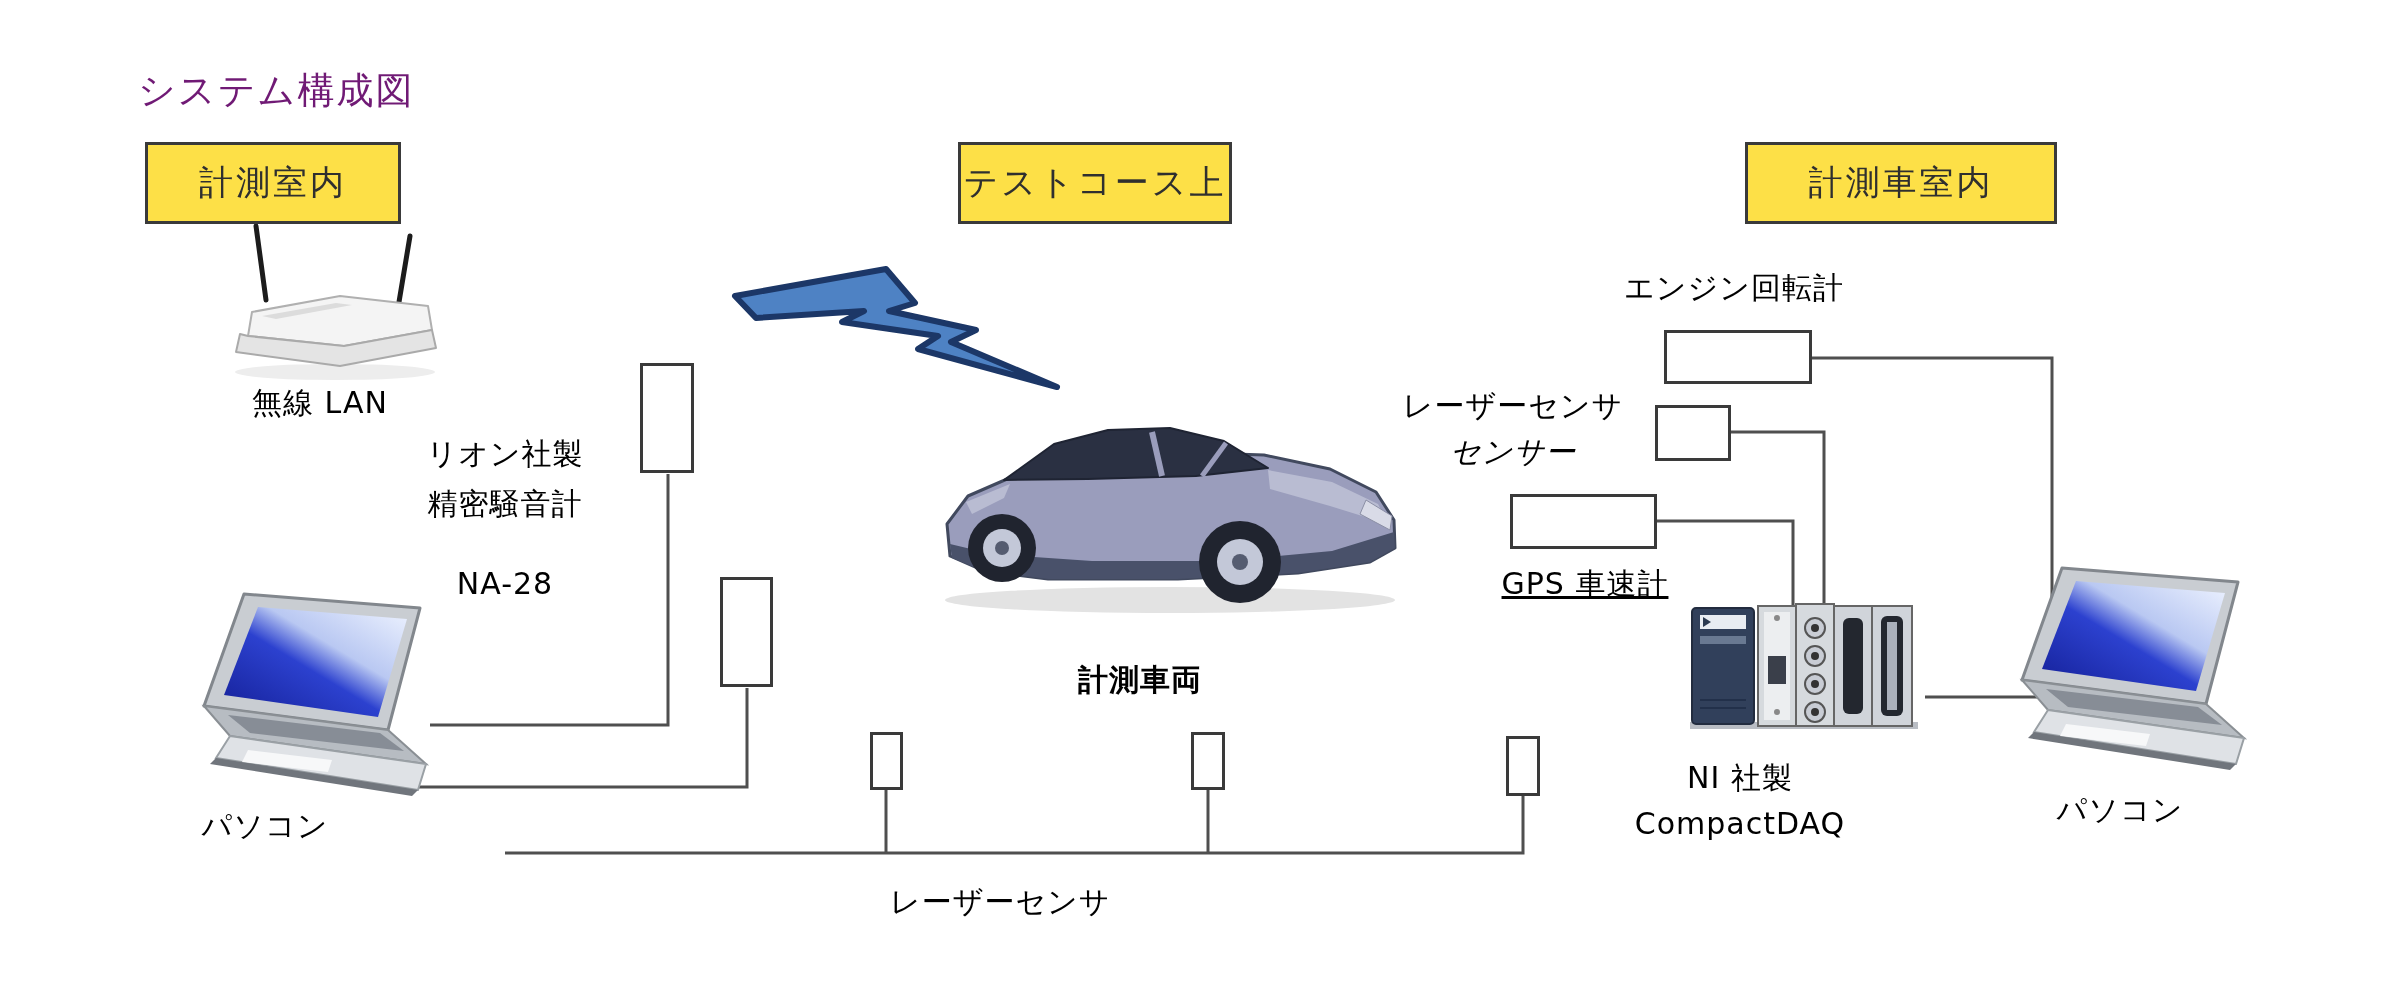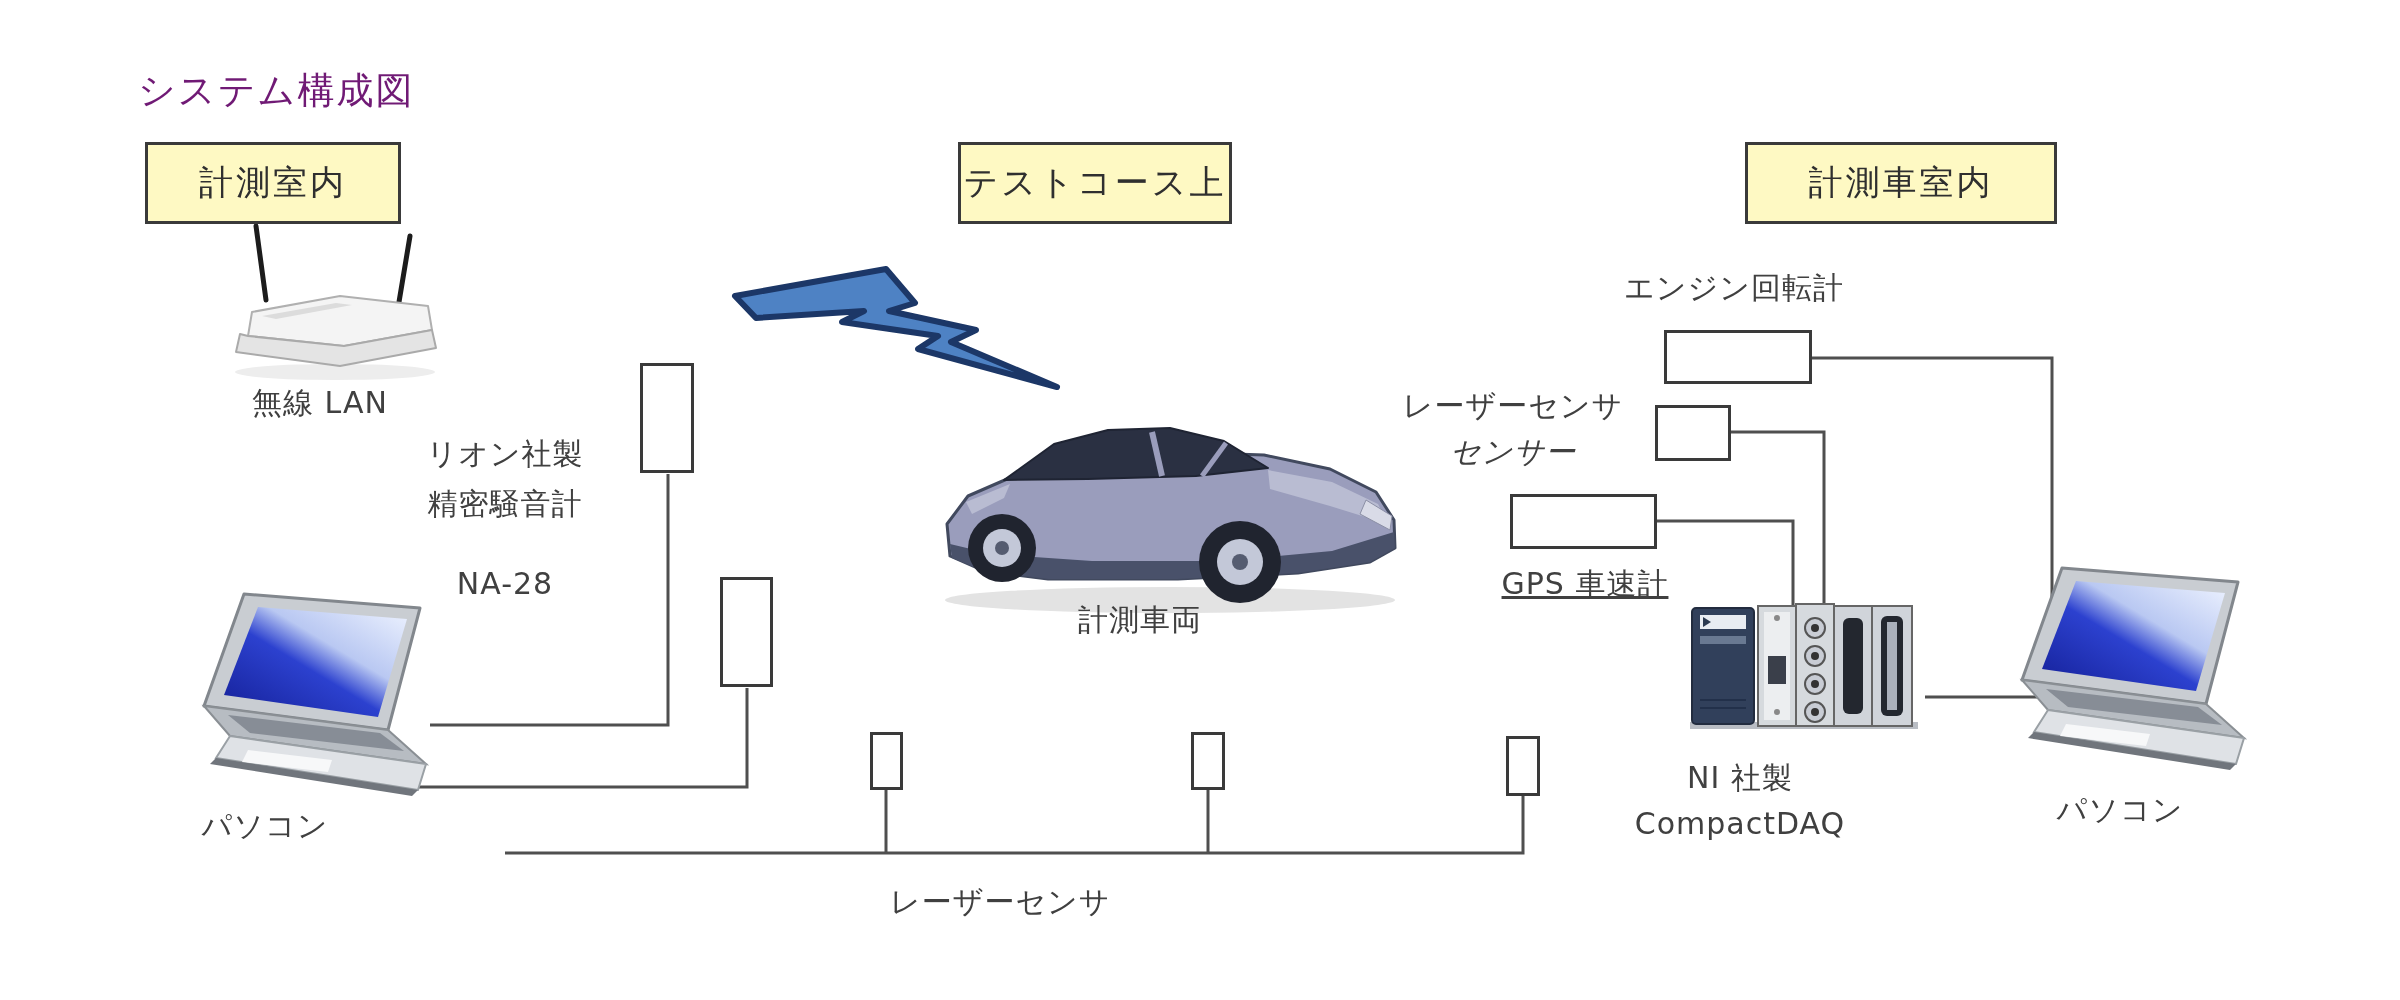--- a/index.html
+++ b/index.html
@@ -1,22 +1,22 @@
 <!DOCTYPE html>
 <html><head>
 <meta charset="utf-8">
 <style>
   html,body{margin:0;padding:0;background:#ffffff;}
   .stage{position:relative;width:2400px;height:1000px;background:#ffffff;overflow:hidden;
          font-family:"DejaVu Sans",sans-serif;color:#3b3b3b;}
   svg.art{position:absolute;left:0;top:0;width:2400px;height:1000px;}
   .title{position:absolute;left:138px;top:66px;font-size:37px;letter-spacing:2px;color:#701a75;}
-  .zone-box{position:absolute;border:3px solid #3a3a3a;background:#fef9c3;display:flex;
+  .zone-box{position:absolute;border:3px solid #3a3a3a;background:#fde047;display:flex;
             align-items:center;justify-content:center;font-size:34px;letter-spacing:3px;color:#2f2f2f;}
-  .lbl{position:absolute;text-align:center;font-size:30px;color:#404040;white-space:nowrap;letter-spacing:1px;}
+  .lbl{position:absolute;text-align:center;font-size:30px;color:#000000;white-space:nowrap;letter-spacing:1px;}
   .wbox{position:absolute;border:3px solid #3a3a3a;background:#ffffff;box-sizing:border-box;}
 </style>
 </head>
 <body>
 
 <div class="stage">
 
   <svg class="art" viewBox="0 0 2400 1000">
     <defs>
       <linearGradient id="g-screen" x1="0" y1="1" x2="1" y2="0">
@@ -125,21 +125,21 @@
   <div class="wbox" style="left:1664px;top:330px;width:148px;height:54px;"></div>
   <div class="wbox" style="left:1655px;top:405px;width:76px;height:56px;"></div>
   <div class="wbox" style="left:1510px;top:494px;width:147px;height:55px;"></div>
 
   <div class="lbl" style="left:220px;top:383px;width:200px;">無線 LAN</div>
   <div class="lbl" style="left:405px;top:434px;width:200px;font-family:Liberation Mono, monospace;">リオン社製</div>
   <div class="lbl" style="left:400px;top:484px;width:210px;">精密騒音計</div>
   <div class="lbl" style="left:400px;top:566px;width:210px;">NA-28</div>
   <div class="lbl" style="left:185px;top:806px;width:160px;">パソコン</div>
 
-  <div class="lbl" style="left:1030px;top:600px;width:220px;">計測車両</div>
+  <div class="lbl" style="left:1030px;top:660px;width:220px;font-weight:bold;">計測車両</div>
   <div class="lbl" style="left:890px;top:882px;width:220px;">レーザーセンサ</div>
 
   <div class="lbl" style="left:1594px;top:268px;width:280px;">エンジン回転計</div>
   <div class="lbl" style="left:1398px;top:386px;width:230px;">レーザーセンサ</div>
   <div class="lbl" style="left:1413px;top:432px;width:200px;font-style:italic;">センサー</div>
   <div class="lbl" style="left:1460px;top:564px;width:250px;text-decoration:underline;">GPS 車速計</div>
   <div class="lbl" style="left:1655px;top:758px;width:170px;">NI 社製</div>
   <div class="lbl" style="left:1610px;top:806px;width:260px;">CompactDAQ</div>
   <div class="lbl" style="left:2040px;top:790px;width:160px;">パソコン</div>
 

